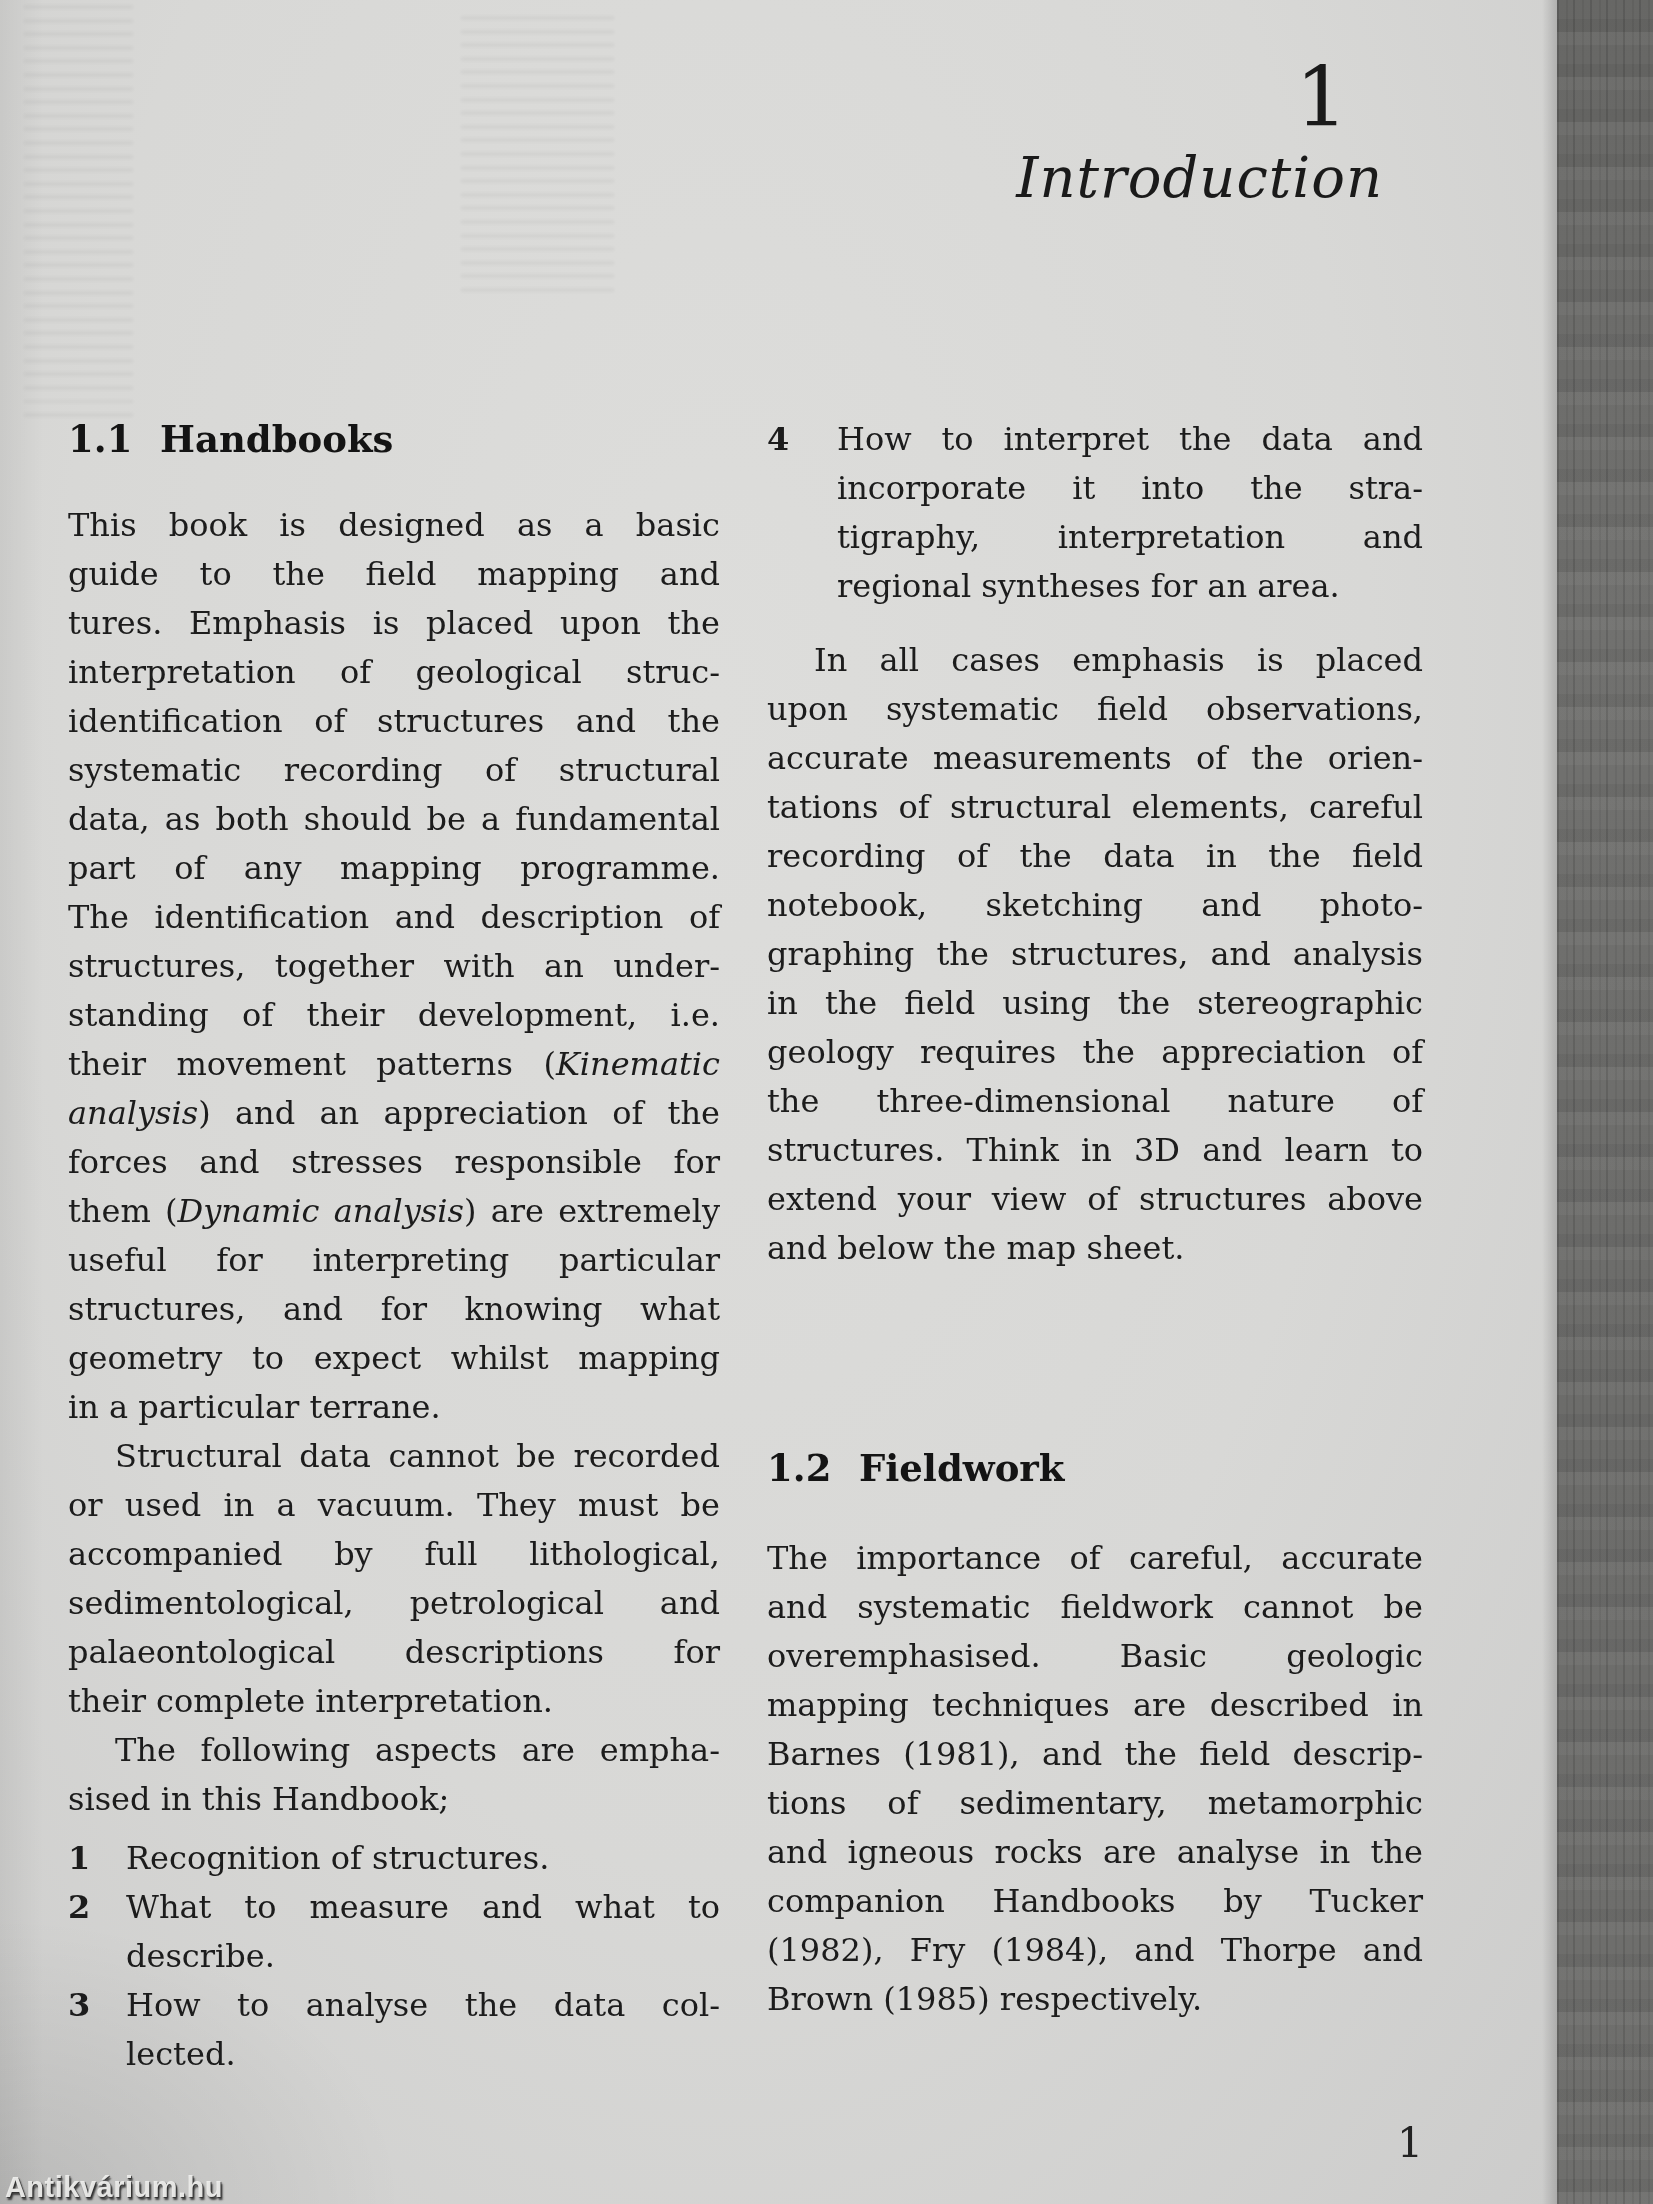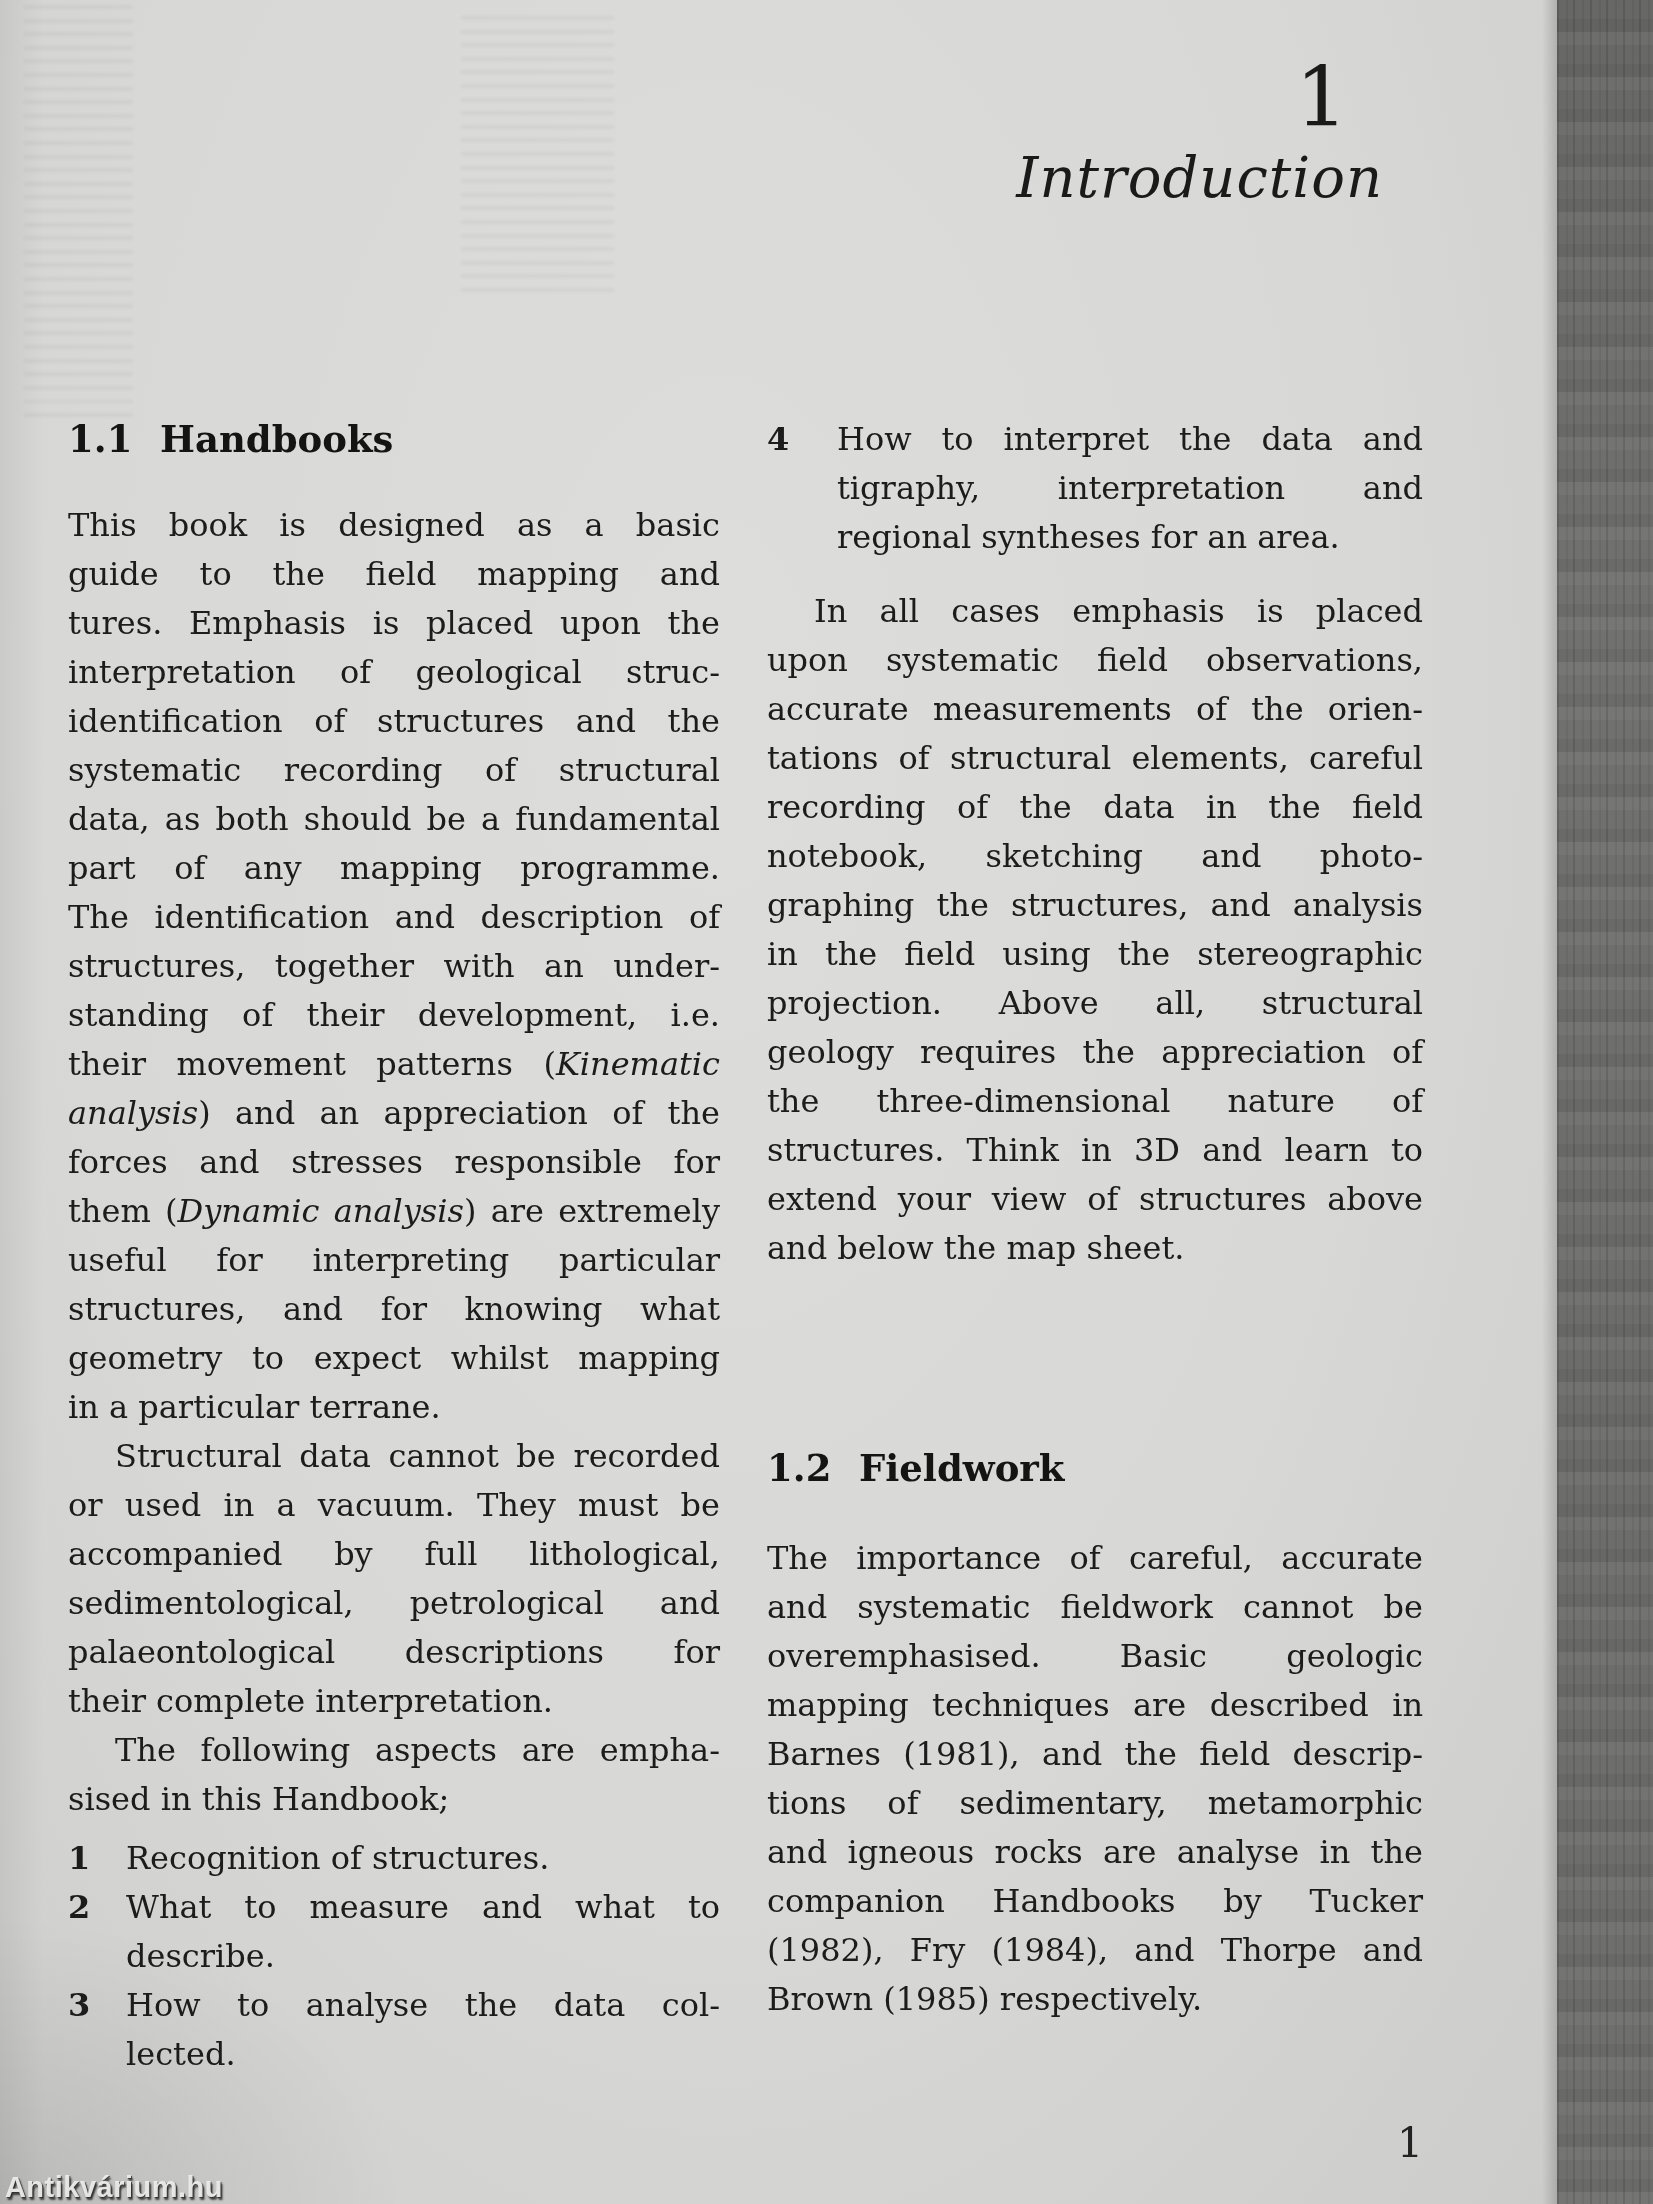--- a/index.html
+++ b/index.html
@@ -150,35 +150,35 @@
         </div>
       </div>
     </div>
   </div>
 <div class="col col-right" id="col-right">
     <div class="list b0">
       <div class="li-row">
         <span class="li-num">4</span>
         <div class="li-body">
           <div class="line">How to interpret the data and</div>
+          <div class="line">incorporate it into the stra-</div>
           <div class="line">tigraphy, interpretation and</div>
           <div class="line last">regional syntheses for an area.</div>
         </div>
       </div>
     </div>
     <div class="para b1">
       <div class="line ind">In all cases emphasis is placed</div>
       <div class="line">upon systematic field observations,</div>
       <div class="line">accurate measurements of the orien-</div>
       <div class="line">tations of structural elements, careful</div>
       <div class="line">recording of the data in the field</div>
       <div class="line">notebook, sketching and photo-</div>
       <div class="line">graphing the structures, and analysis</div>
       <div class="line">in the field using the stereographic</div>
-      <div class="line">projection. Above all, structural</div>
       <div class="line">geology requires the appreciation of</div>
       <div class="line">the three-dimensional nature of</div>
       <div class="line">structures. Think in 3D and learn to</div>
       <div class="line">extend your view of structures above</div>
       <div class="line last">and below the map sheet.</div>
     </div>
     <div class="heading b2">
       <span class="h-num">1.2</span>
       <span class="h-title">Fieldwork</span>
     </div>

